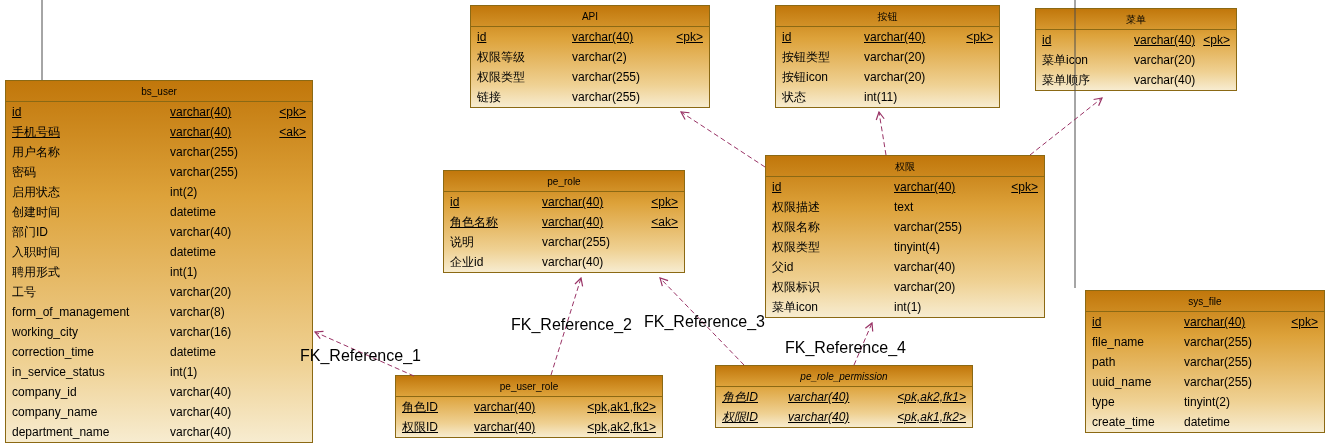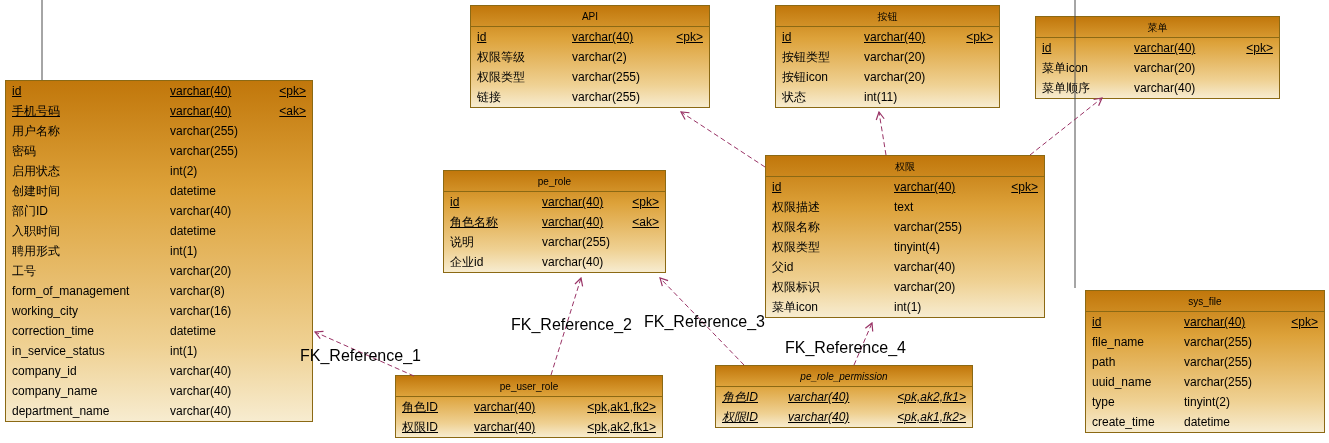--- a/index.html
+++ b/index.html
@@ -20,22 +20,22 @@
   }
   .row { display:flex; height:20px; line-height:20px; padding:0 6px; white-space:nowrap; overflow:hidden; }
   .c-name { flex:none; width:var(--namew,90px); overflow:hidden; }
   .c-type { flex:1 1 auto; text-align:left; overflow:hidden; }
   .c-key  { flex:none; margin-left:auto; padding-left:8px; }
   .row.key span { text-decoration:underline; }
 
   #t0{left:5px;   top:80px;  width:308px; --namew:158px;}
   #t1{left:470px; top:5px;   width:240px; --namew:95px;}
   #t2{left:775px; top:5px;   width:225px; --namew:82px;}
-  #t3{left:1035px;top:16px;   width:245px; --namew:92px;}
-  #t4{left:443px; top:170px; width:223px; --namew:92px;}
+  #t3{left:1035px;top:8px;   width:202px; --namew:92px;}
+  #t4{left:443px; top:170px; width:242px; --namew:92px;}
   #t5{left:765px; top:155px; width:280px; --namew:122px;}
   #t6{left:1085px;top:290px; width:240px; --namew:92px;}
   #t7{left:395px; top:375px; width:268px; --namew:72px;}
   #t8{left:715px; top:365px; width:258px;font-style:italic; --namew:66px;}
 
   #links { position:absolute; left:0; top:0; z-index:5; pointer-events:none; }
   .ref  { fill:none; stroke:#993366; stroke-width:1; stroke-dasharray:5 3; marker-end:url(#arr); }
   .edge { stroke:#4d4d4d; stroke-width:1; }
 
   .ref-label { position:absolute; z-index:6; font-size:16px; white-space:nowrap; }
@@ -43,20 +43,21 @@
   #ref2{left:511px;top:316px;}
   #ref3{left:644px;top:313px;}
   #ref4{left:785px;top:339px;}
 </style>
 </head>
 <body>
 
 <div id="canvas">
 
   <div class="tbl" id="t0">
+    <div class="tbl-header">bs_user</div>
     <div class="tbl-rows">
         <div class="row key">
           <span class="c-name">id</span>
           <span class="c-type">varchar(40)</span>
           <span class="c-key">&lt;pk&gt;</span>
         </div>
         <div class="row key">
           <span class="c-name">手机号码</span>
           <span class="c-type">varchar(40)</span>
           <span class="c-key">&lt;ak&gt;</span>

